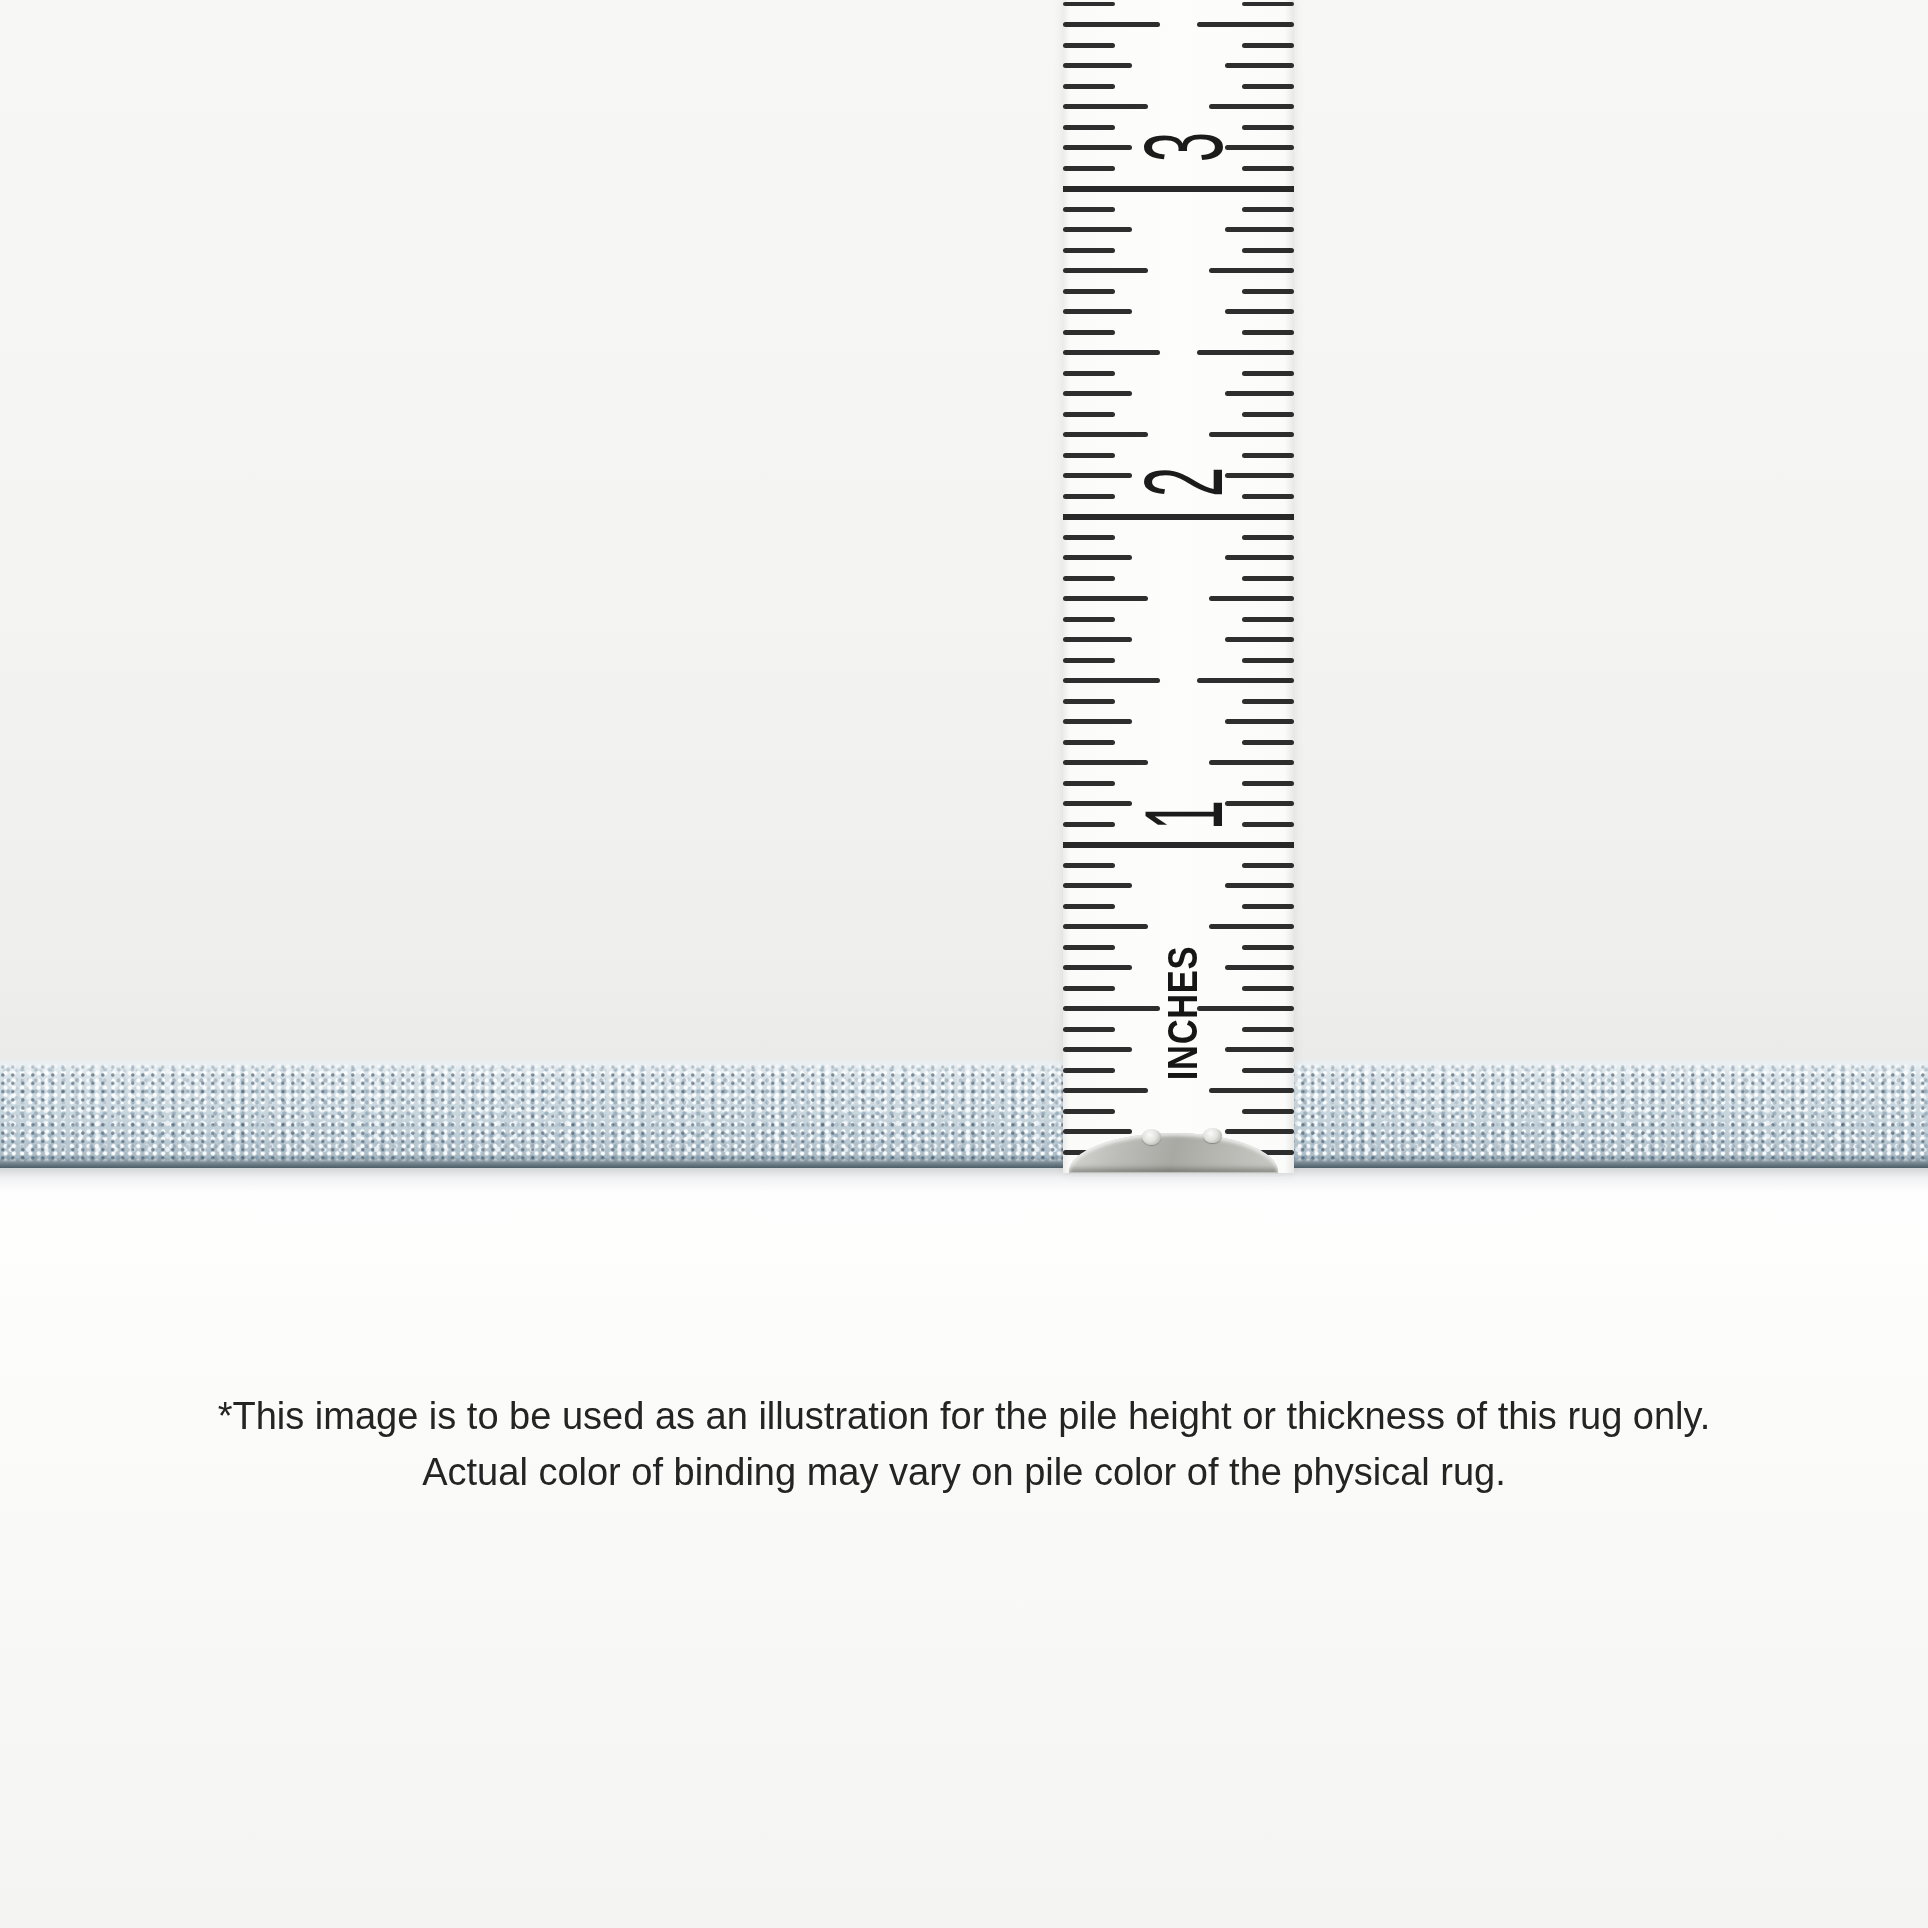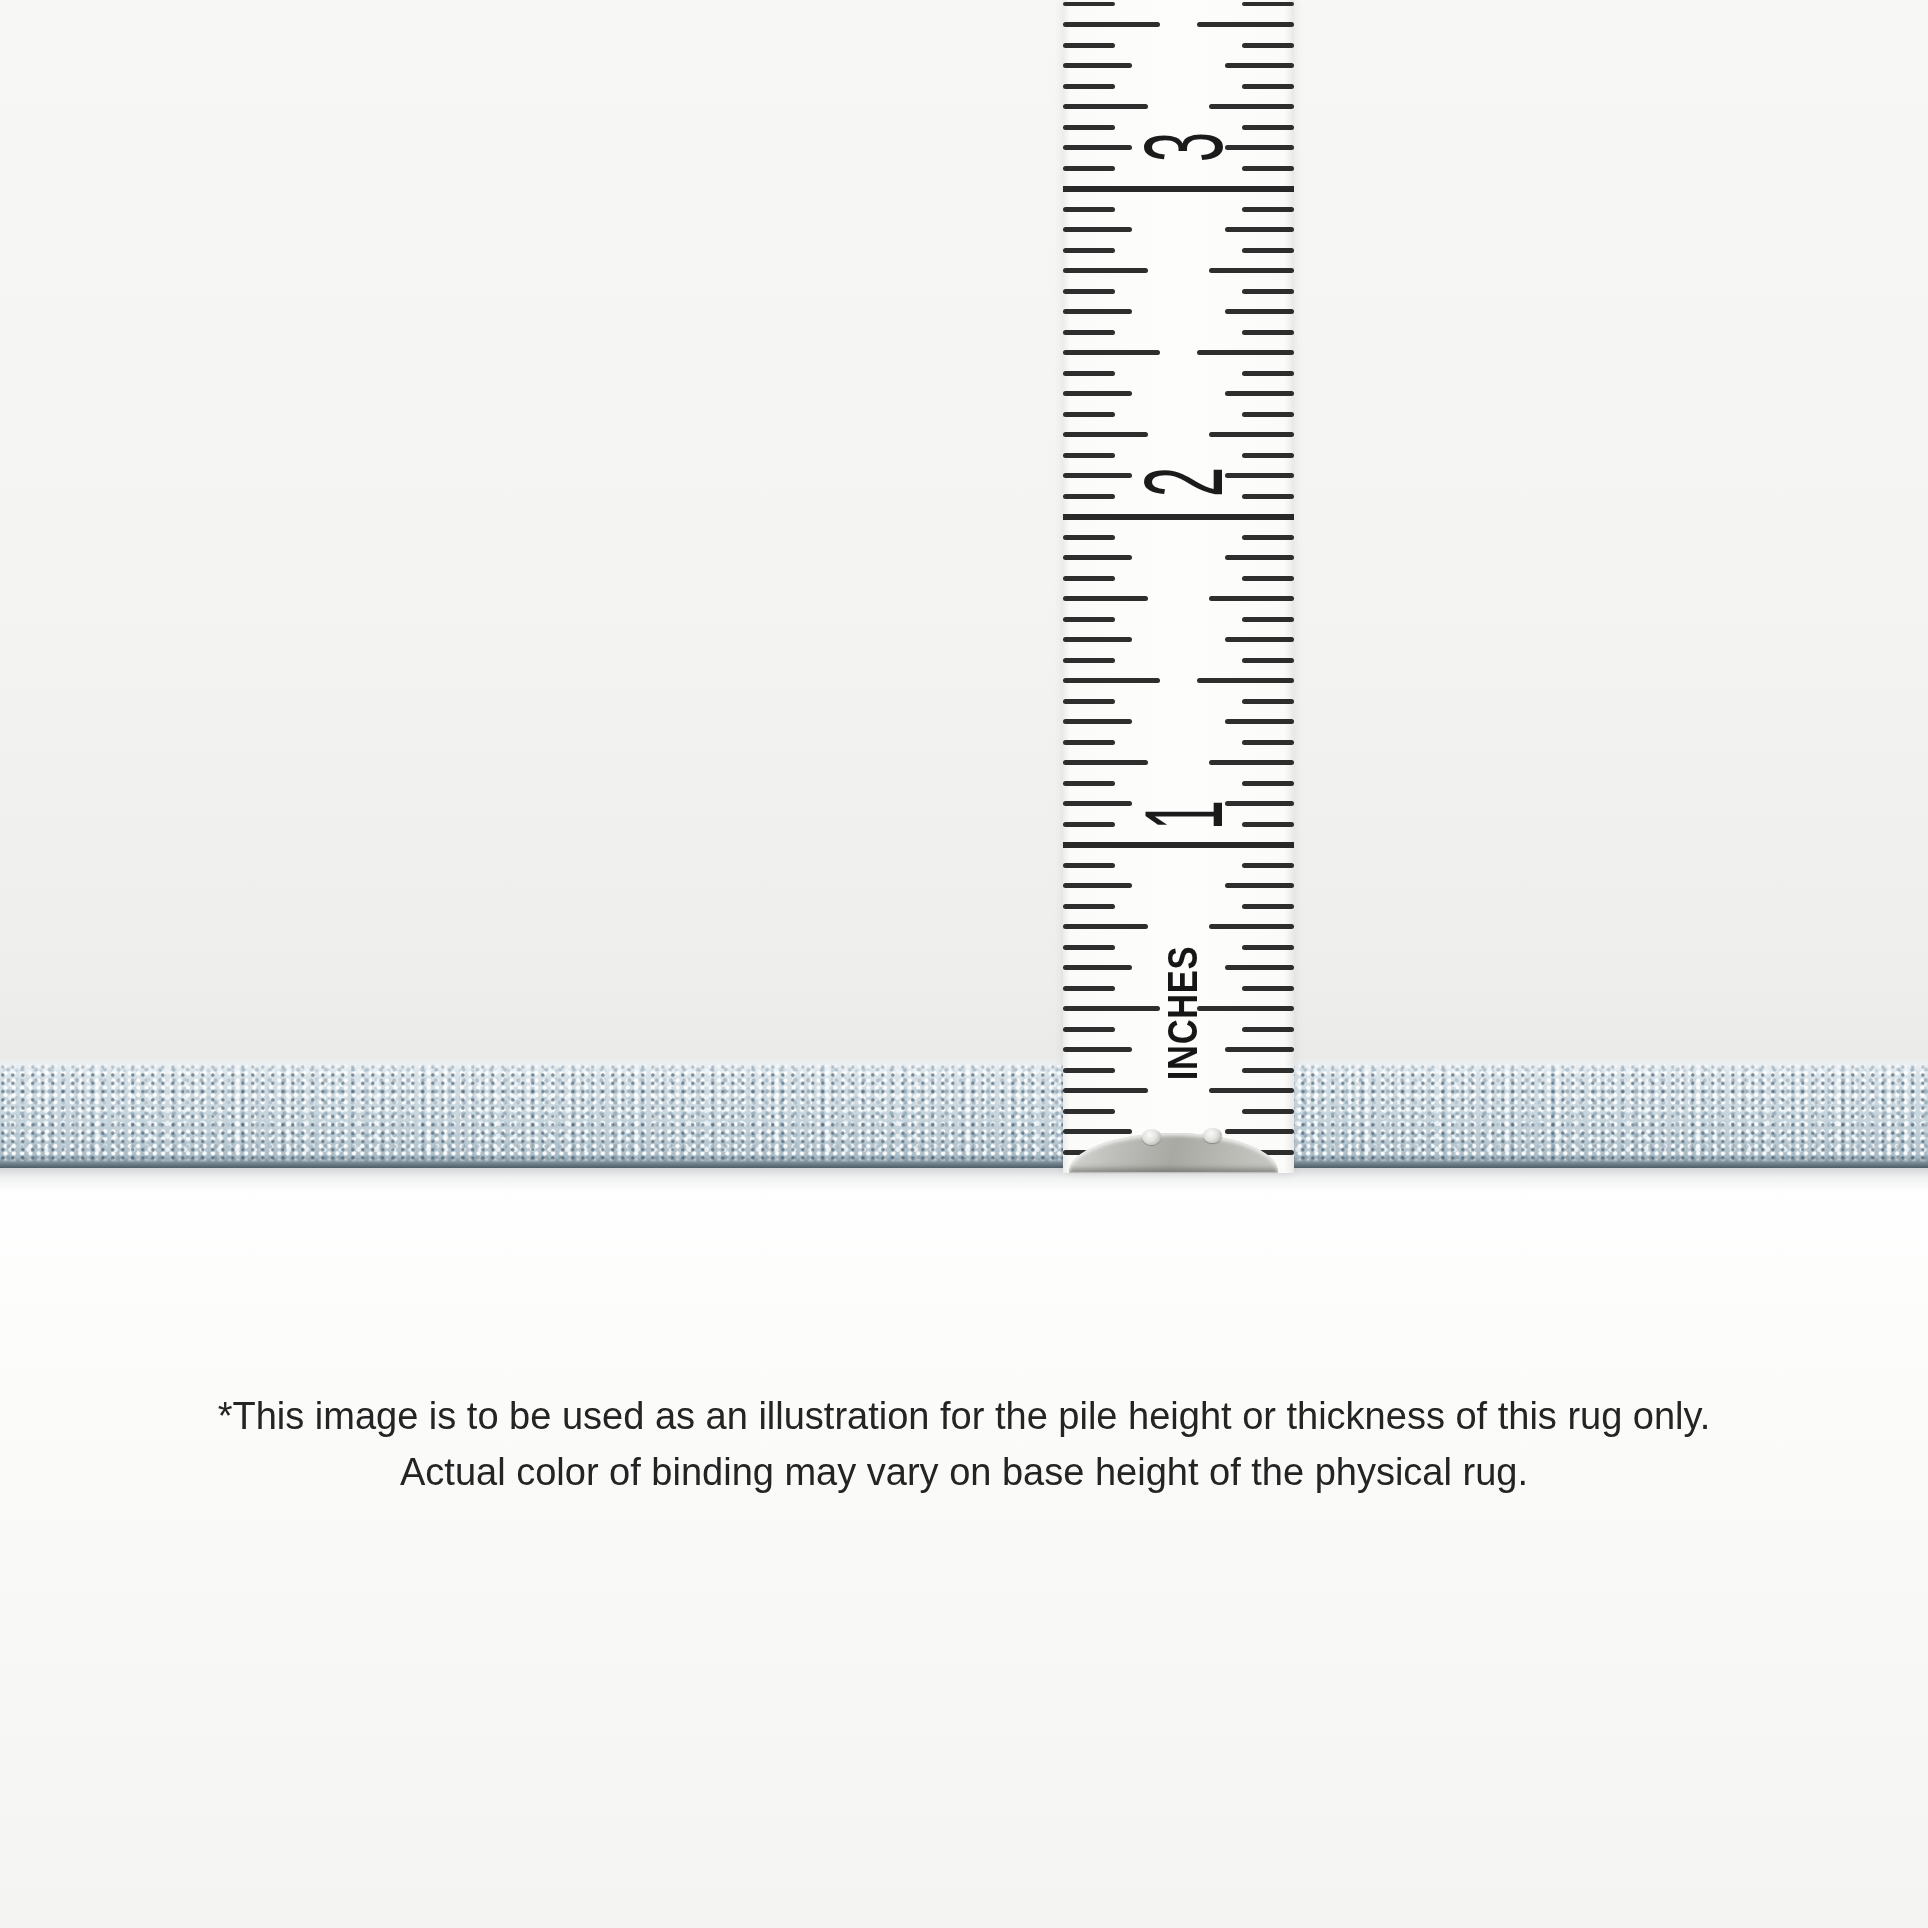--- a/index.html
+++ b/index.html
@@ -221,17 +221,17 @@
     <span class="digit d3">3</span>
     <span class="inches-label">INCHES</span>
     <div class="metal-tip">
       <div class="rivet rivet-1"></div>
       <div class="rivet rivet-2"></div>
     </div>
   </div>
 
   <div class="caption">
     <div>*This image is to be used as an illustration for the pile height or thickness of this rug only.</div>
-    <div>Actual color of binding may vary on base height of the physical rug.</div>
+    <div>Actual color of binding may vary on pile color of the physical rug.</div>
   </div>
 
 </div>
 
 
 </body></html>

